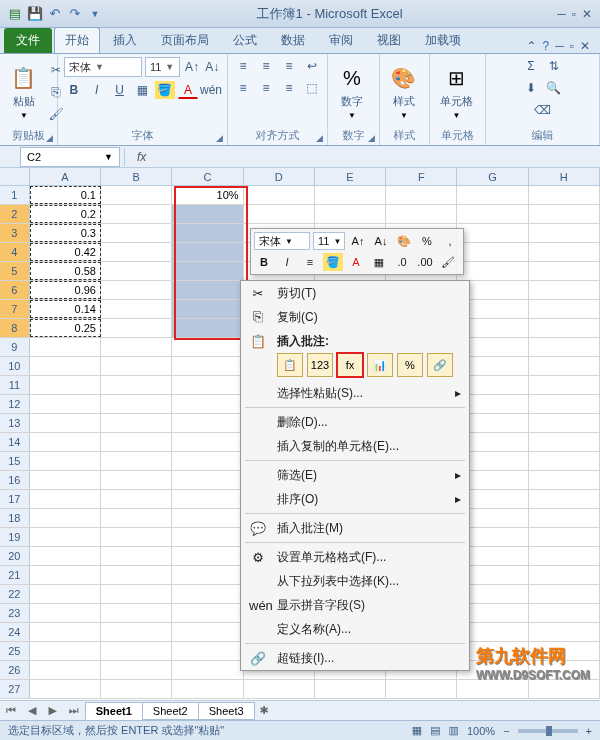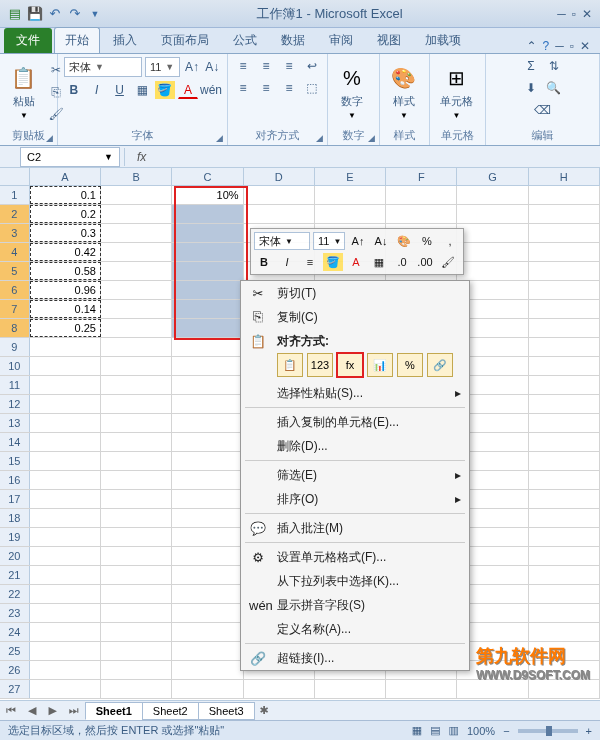--- a/index.html
+++ b/index.html
@@ -613,43 +613,43 @@
   <div class="cm-item">
       <span class="cm-icon">✂</span>
       <span>剪切(T)</span>
     </div>
   <div class="cm-item">
       <span class="cm-icon">⎘</span>
       <span>复制(C)</span>
     </div>
   <div class="cm-item">
       <span class="cm-icon">📋</span>
-      <span style="font-weight:bold">对齐方式:</span>
+      <span style="font-weight:bold">插入批注:</span>
     </div>
   <div class="cm-sub">
     <div class="paste-opt">📋</div>
     <div class="paste-opt">123</div>
     <div class="paste-opt hl">fx</div>
     <div class="paste-opt">📊</div>
     <div class="paste-opt">%</div>
     <div class="paste-opt">🔗</div>
   </div>
   <div class="cm-item">
       <span class="cm-icon"></span>
       <span>选择性粘贴(S)...</span>
       <span style="margin-left:auto">▸</span>
     </div>
   <div class="cm-sep"></div>
   <div class="cm-item">
       <span class="cm-icon"></span>
+      <span>删除(D)...</span>
+    </div>
+  <div class="cm-item">
+      <span class="cm-icon"></span>
       <span>插入复制的单元格(E)...</span>
-    </div>
-  <div class="cm-item">
-      <span class="cm-icon"></span>
-      <span>删除(D)...</span>
     </div>
   <div class="cm-sep"></div>
   <div class="cm-item">
       <span class="cm-icon"></span>
       <span>筛选(E)</span>
       <span style="margin-left:auto">▸</span>
     </div>
   <div class="cm-item">
       <span class="cm-icon"></span>
       <span>排序(O)</span>

